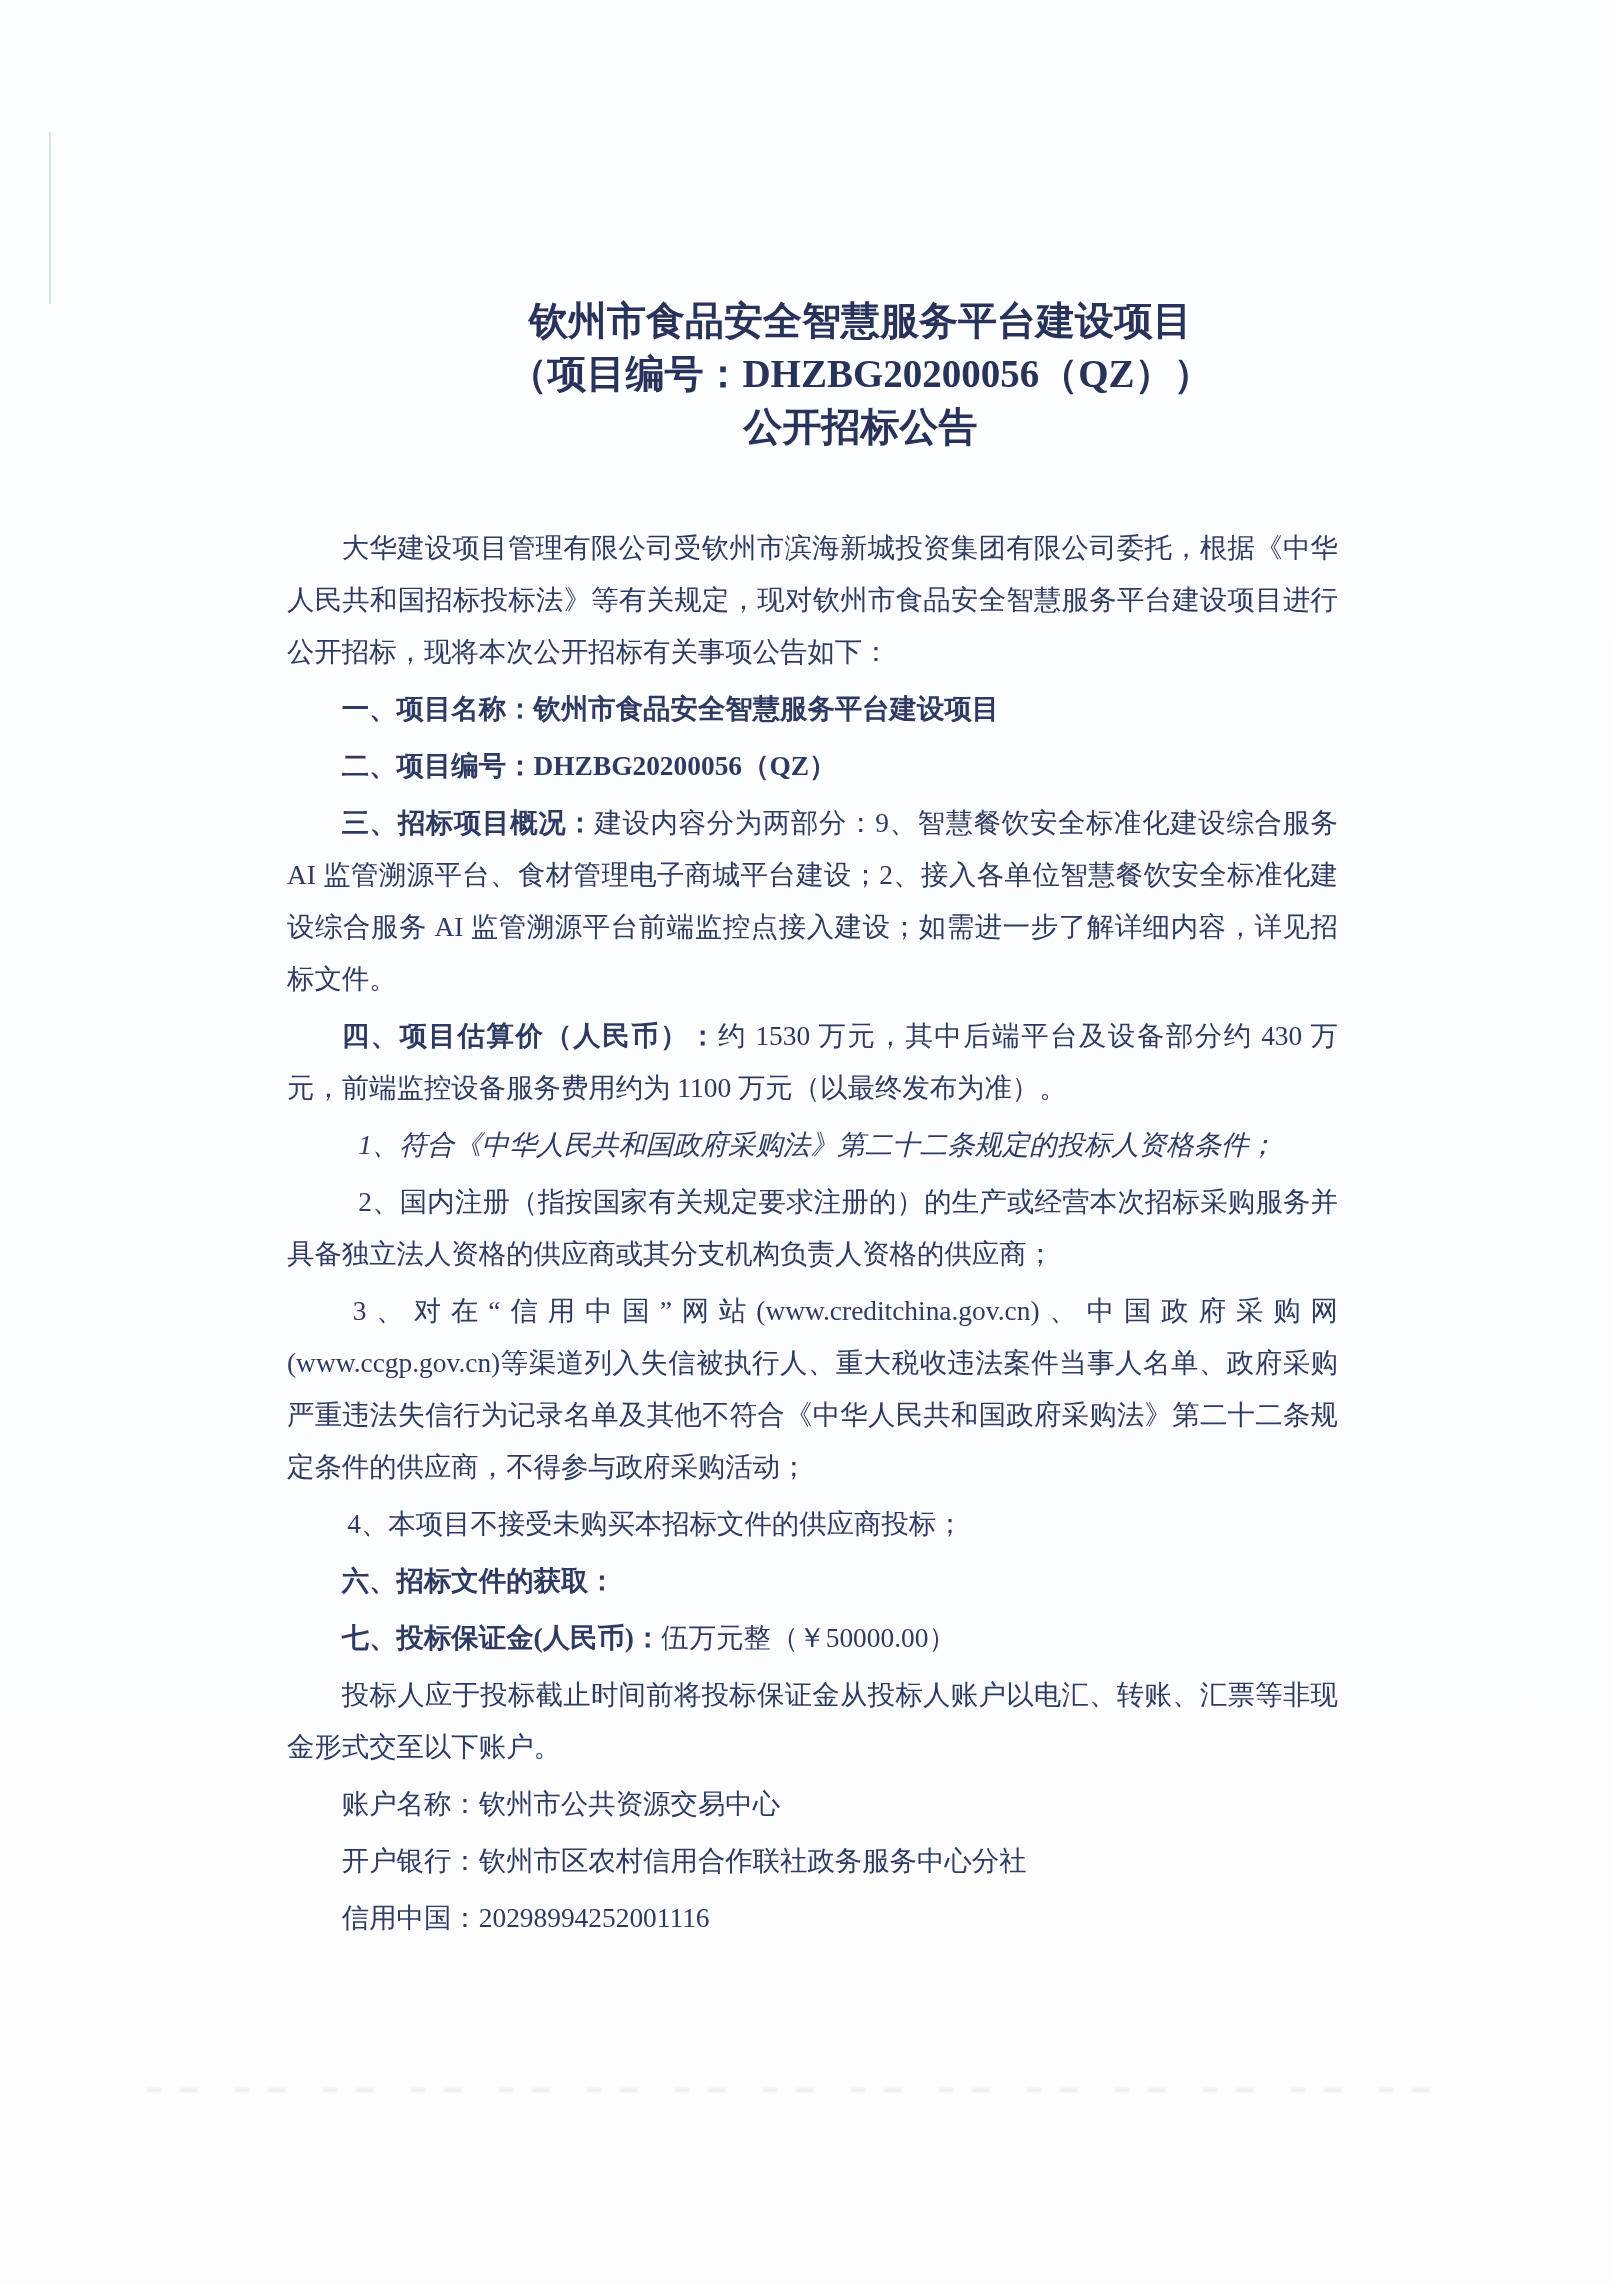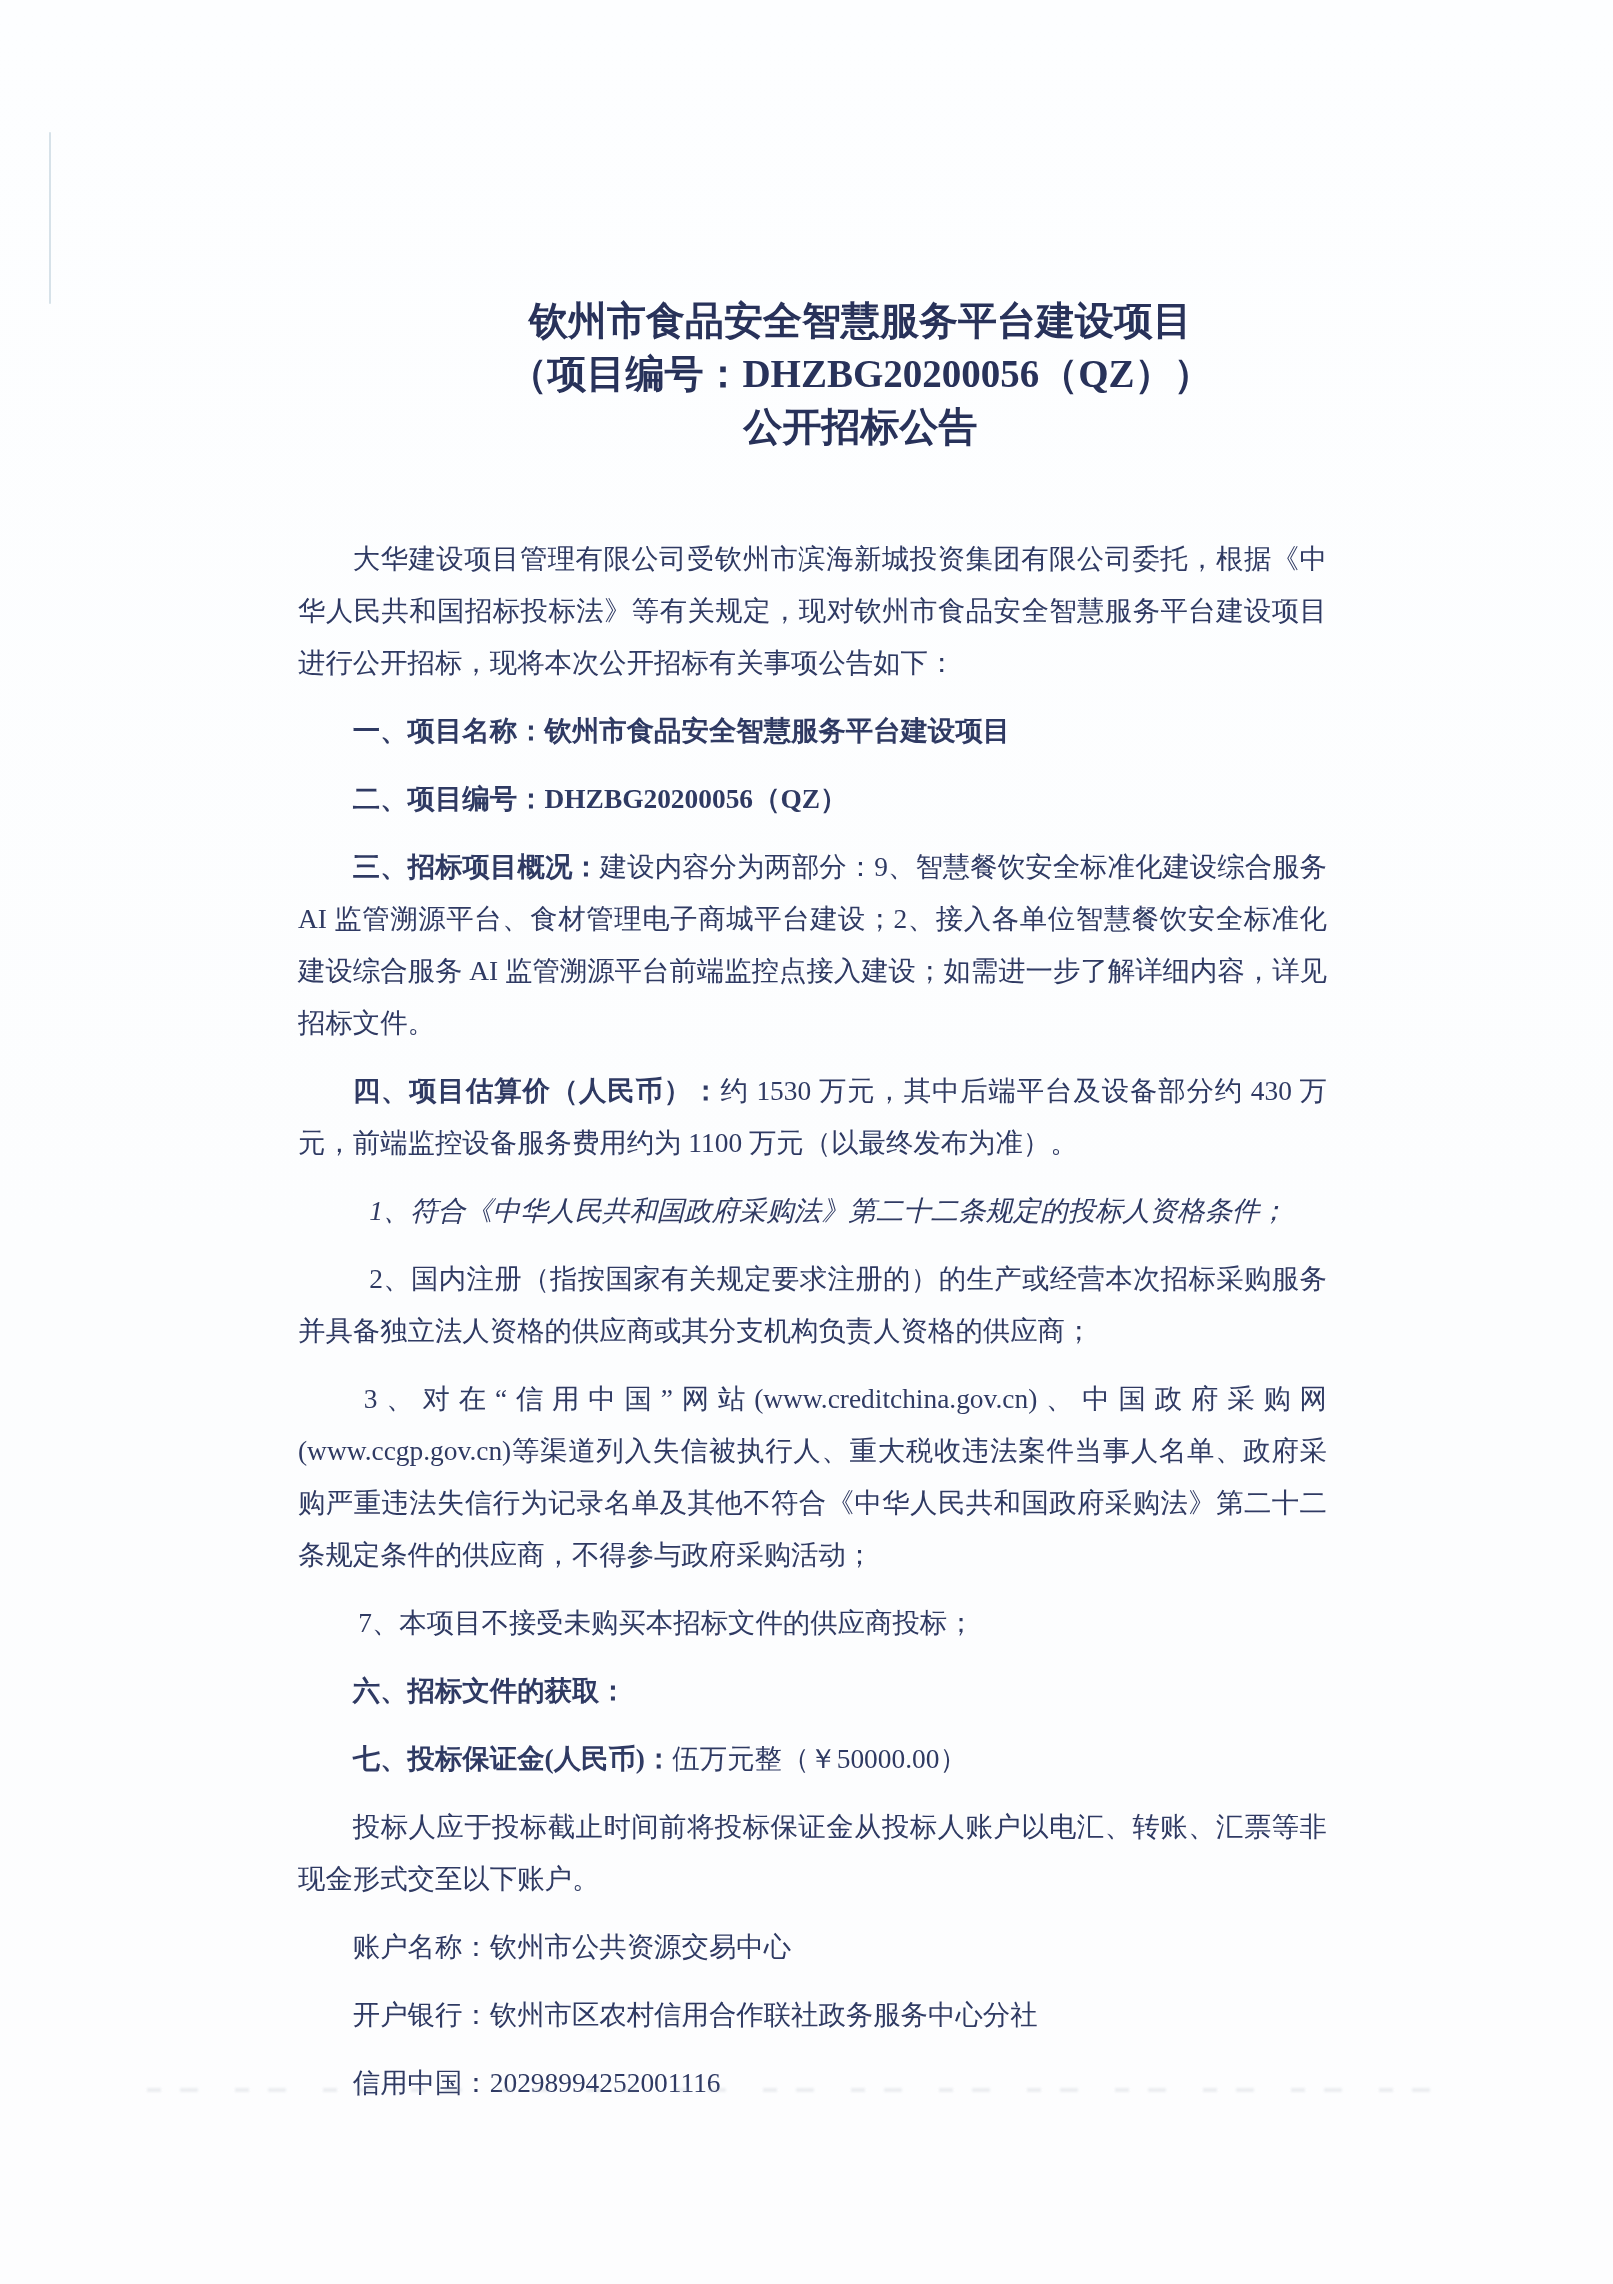--- a/index.html
+++ b/index.html
@@ -63,21 +63,21 @@
     position:absolute;
     top:517px;
     left:282px;
     width:1061px;
     font-size:27.4px;
     line-height:52px;
     text-align:justify;
     text-justify:inter-ideograph;
   }
   .body-block p{
-    margin:16px;
+    margin:5px;
     text-indent:2em;
   }
   .b{ font-weight:bold; }
 </style>
 </head>
 <body>
 
 <div class="page">
   <div class="scan-vline"></div>
 
@@ -89,21 +89,21 @@
 
   <main class="body-block" id="body-block">
       <p style="text-indent: 2em;"><span>大华建设项目管理有限公司受钦州市滨海新城投资集团有限公司委托，根据《中华人民共和国招标投标法》等有关规定，现对钦州市食品安全智慧服务平台建设项目进行公开招标，现将本次公开招标有关事项公告如下：</span></p>
       <p style="text-indent: 2em;"><span class="b">一、项目名称：钦州市食品安全智慧服务平台建设项目</span></p>
       <p style="text-indent: 2em;"><span class="b">二、项目编号：DHZBG20200056（QZ）</span></p>
       <p style="text-indent: 2em;"><span class="b">三、招标项目概况：</span><span>建设内容分为两部分：9、智慧餐饮安全标准化建设综合服务 AI 监管溯源平台、食材管理电子商城平台建设；2、接入各单位智慧餐饮安全标准化建设综合服务 AI 监管溯源平台前端监控点接入建设；如需进一步了解详细内容，详见招标文件。</span></p>
       <p style="text-indent: 2em;"><span class="b">四、项目估算价（人民币）：</span><span>约 1530 万元，其中后端平台及设备部分约 430 万元，前端监控设备服务费用约为 1100 万元（以最终发布为准）。</span></p>
       <p style="text-indent: 2.6em; font-style: italic;"><span>1、符合《中华人民共和国政府采购法》第二十二条规定的投标人资格条件；</span></p>
       <p style="text-indent: 2.6em;"><span>2、国内注册（指按国家有关规定要求注册的）的生产或经营本次招标采购服务并具备独立法人资格的供应商或其分支机构负责人资格的供应商；</span></p>
       <p style="text-indent: 2.4em;"><span>3、对在“信用中国”网站(www.creditchina.gov.cn)、中国政府采购网(www.ccgp.gov.cn)等渠道列入失信被执行人、重大税收违法案件当事人名单、政府采购严重违法失信行为记录名单及其他不符合《中华人民共和国政府采购法》第二十二条规定条件的供应商，不得参与政府采购活动；</span></p>
-      <p style="text-indent: 2.2em;"><span>7、本项目不接受未购买本招标文件的供应商投标；</span></p>
+      <p style="text-indent: 2.2em;"><span>4、本项目不接受未购买本招标文件的供应商投标；</span></p>
       <p style="text-indent: 2em;"><span class="b">六、招标文件的获取：</span></p>
       <p style="text-indent: 2em;"><span class="b">七、投标保证金(人民币)：</span><span>伍万元整（￥50000.00）</span></p>
       <p style="text-indent: 2em;"><span>投标人应于投标截止时间前将投标保证金从投标人账户以电汇、转账、汇票等非现金形式交至以下账户。</span></p>
       <p style="text-indent: 2em;"><span>账户名称：钦州市公共资源交易中心</span></p>
       <p style="text-indent: 2em;"><span>开户银行：钦州市区农村信用合作联社政务服务中心分社</span></p>
       <p style="text-indent: 2em;"><span>信用中国：20298994252001116</span></p>
     </main>
 
   <div class="scan-noise"></div>
 </div>

